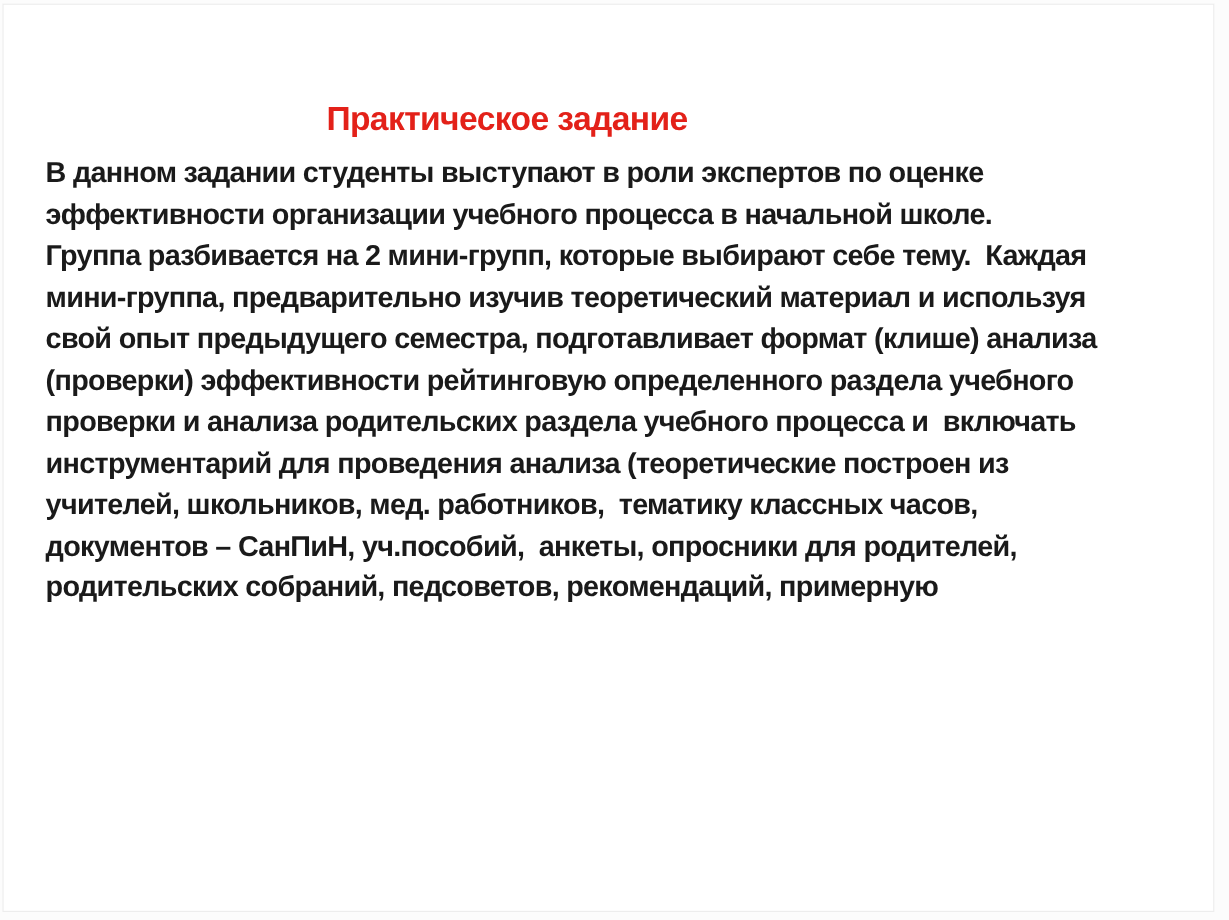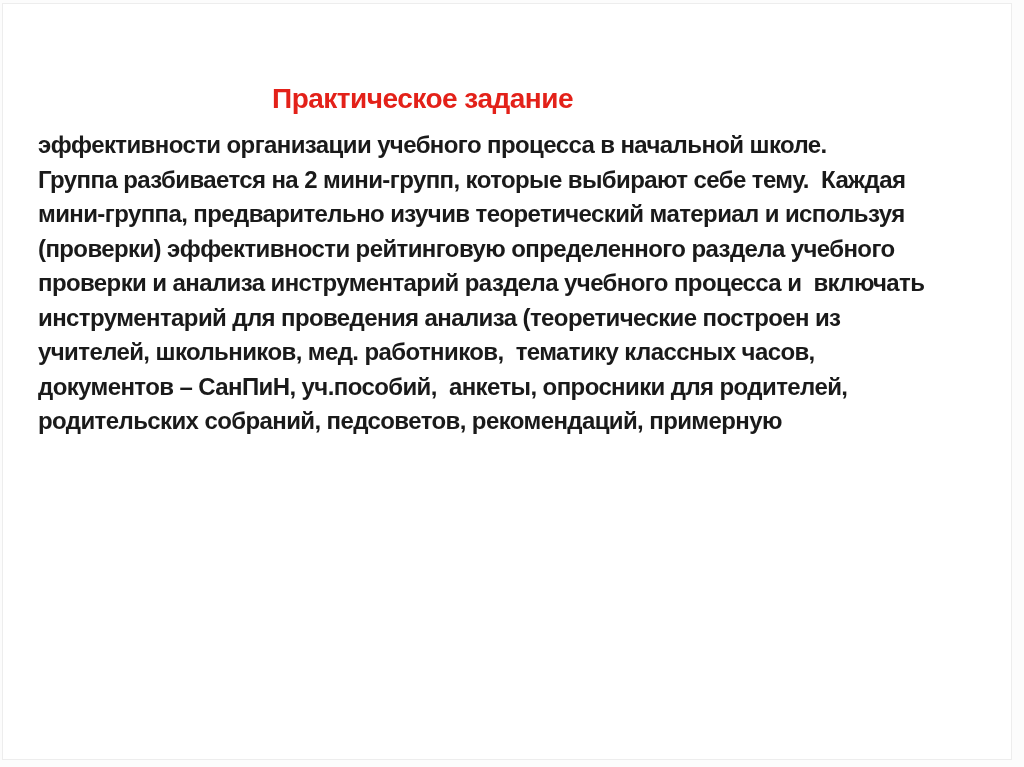--- a/index.html
+++ b/index.html
@@ -48,24 +48,26 @@
   }
 </style>
 </head>
 <body>
 
 <div class="slide">
 
   <div class="slide-title" style="color: rgb(227, 33, 25);">Практическое задание</div>
 
   <div class="body-text">
+    <div class="body-line">В данном задании студенты выступают в роли экспертов по оценке</div>
     <div class="body-line">эффективности организации учебного процесса в начальной школе.</div>
     <div class="body-line">Группа разбивается на 2 мини-групп, которые выбирают себе тему.  Каждая</div>
     <div class="body-line">мини-группа, предварительно изучив теоретический материал и используя</div>
+    <div class="body-line">свой опыт предыдущего семестра, подготавливает формат (клише) анализа</div>
     <div class="body-line">(проверки) эффективности рейтинговую определенного раздела учебного</div>
-    <div class="body-line">проверки и анализа инструментарий раздела учебного процесса и  включать</div>
+    <div class="body-line">проверки и анализа родительских раздела учебного процесса и  включать</div>
     <div class="body-line">инструментарий для проведения анализа (теоретические построен из</div>
     <div class="body-line">учителей, школьников, мед. работников,  тематику классных часов,</div>
     <div class="body-line">документов – СанПиН, уч.пособий,  анкеты, опросники для родителей,</div>
     <div class="body-line">родительских собраний, педсоветов, рекомендаций, примерную</div>
   </div>
 
 </div>
 
 </body></html>

